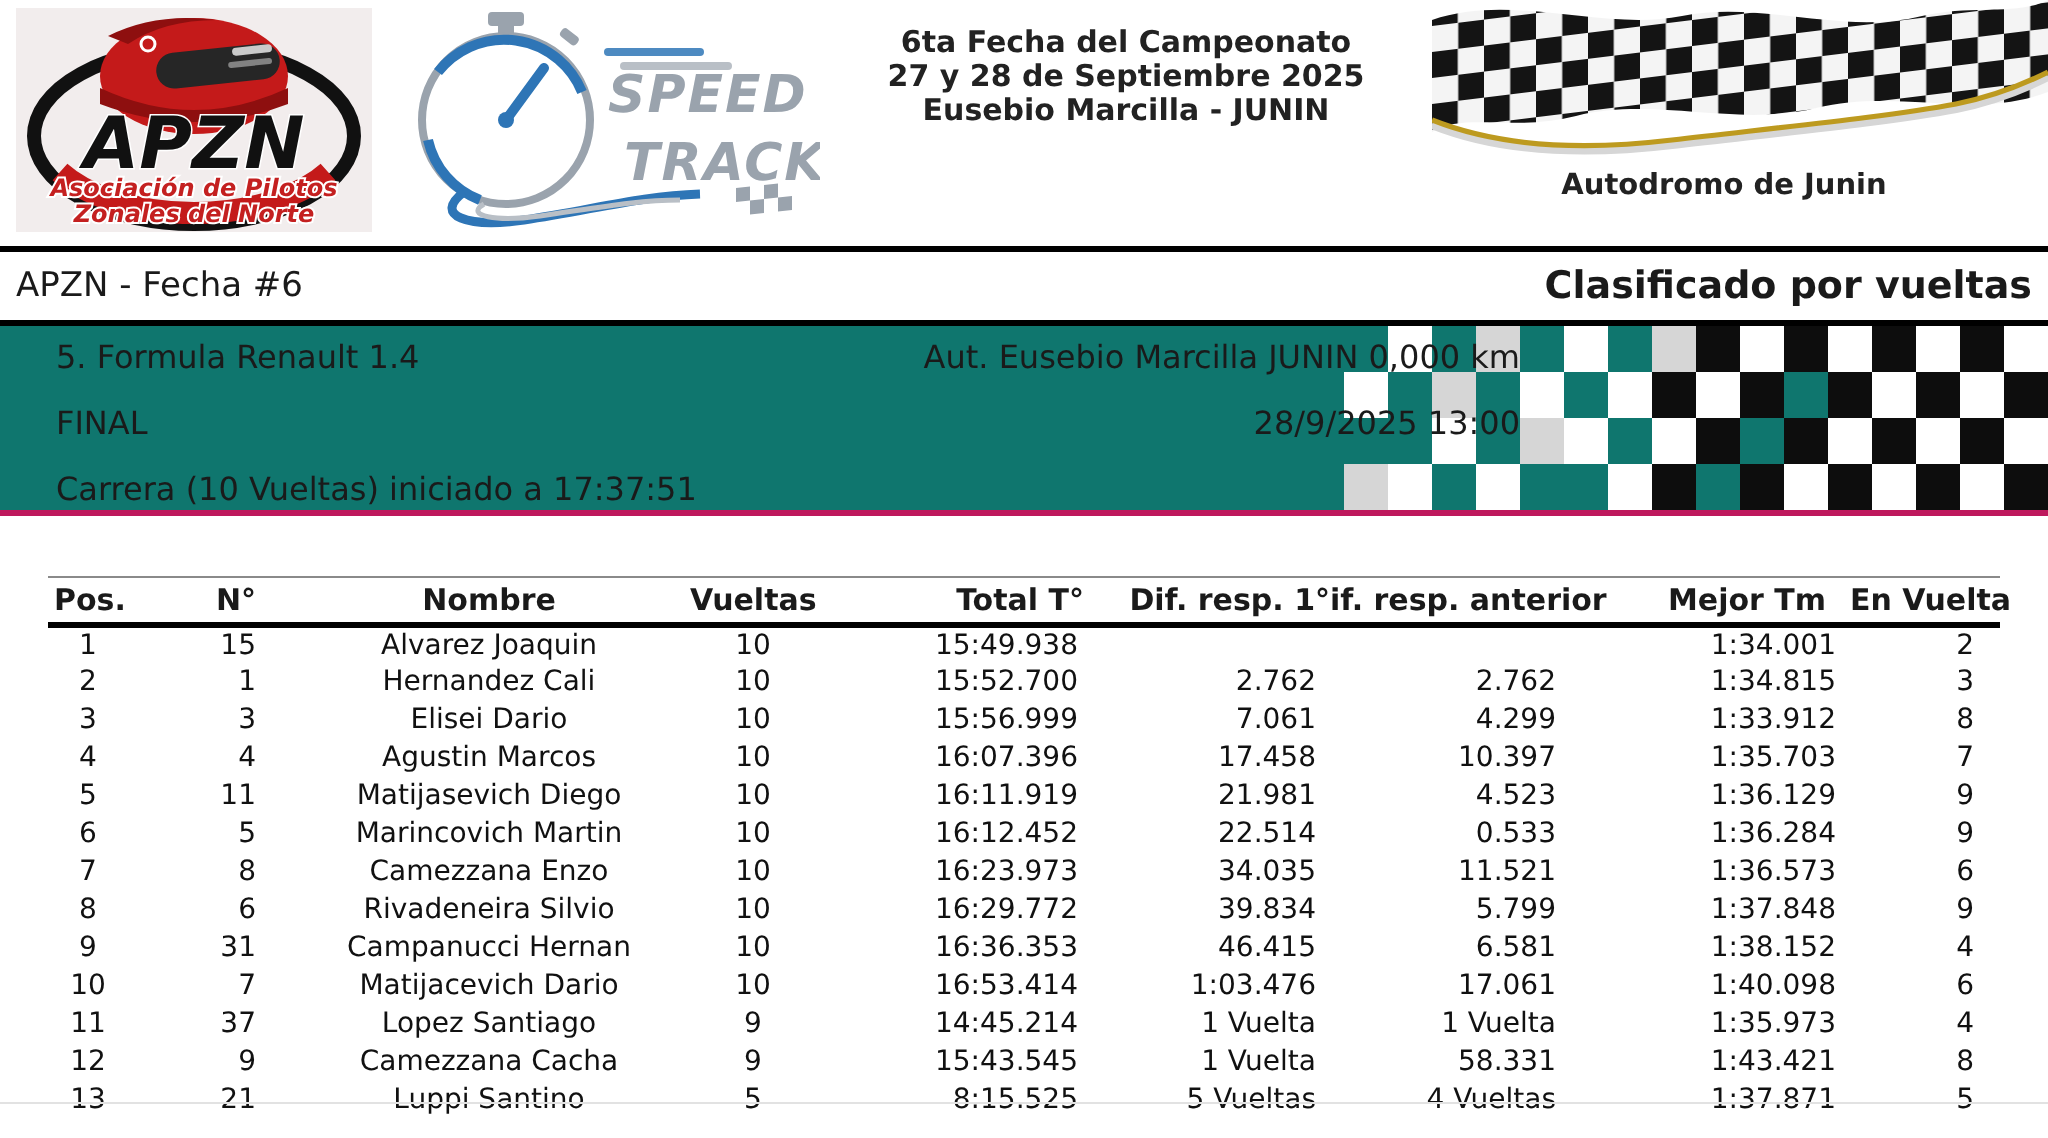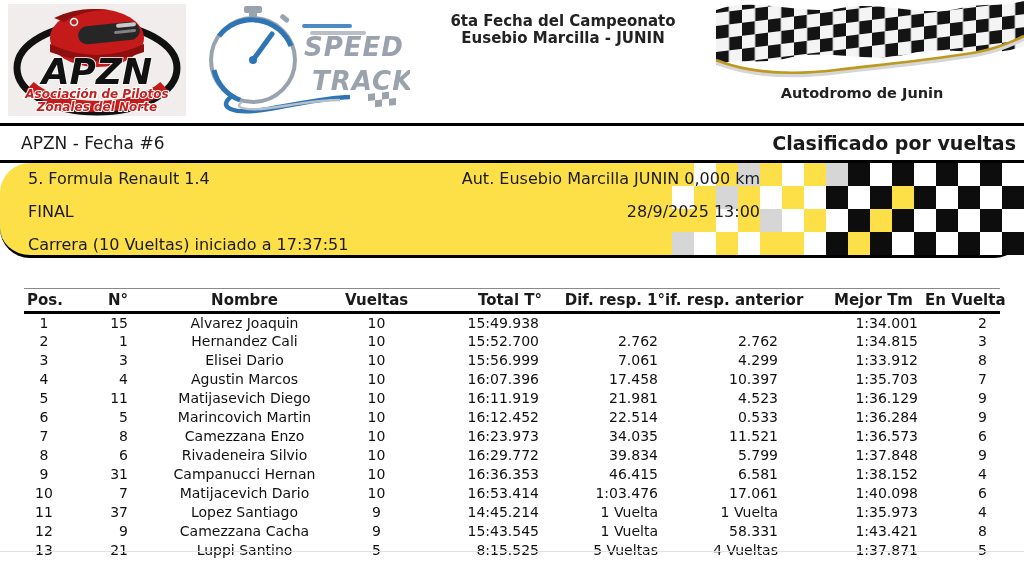--- a/index.html
+++ b/index.html
@@ -13,27 +13,27 @@
   #speedtrack-logo { left:192px; top:4px; width:218px; height:112px; }
   #event-block { left:398px; top:13px; width:330px; text-align:center;
     font-weight:bold; font-size:15px; line-height:17px; color:#222; }
   #flag-art { left:716px; top:0; width:308px; height:82px; }
   #venue-caption { left:718px; top:85px; width:288px; text-align:center;
     font-weight:bold; font-size:14.5px; color:#222; }
 
   
   #titlebar { left:0; top:123px; width:1024px; height:40px;
     border-top:3px solid #000; border-bottom:3px solid #000; }
-  #titlebar .left { position:absolute; left:21px; top:0; line-height:34px; font-size:17px; }
+  #titlebar .left { position:absolute; left:8px; top:0; line-height:34px; font-size:17px; }
   #titlebar .right { position:absolute; right:8px; top:0; line-height:34px;
     font-size:19px; font-weight:bold; }
 
   
-  #infoband { left:0; top:163px; width:1024px; height:95px; background:#fde047;
-    border-bottom:3px solid #000000;border-radius:30px; }
+  #infoband { left:0; top:163px; width:1024px; height:95px; background:#0f766e;
+    border-bottom:3px solid #be185d; }
   .band-row { position:absolute; left:28px; width:732px; font-size:16px; z-index:2; }
   .band-row .r { position:absolute; right:0; top:0; }
   #band-row1 { top:6px; } #band-row2 { top:39px; } #band-row3 { top:72px; }
   #band-checker { position:absolute; right:0; top:0; width:352px; height:92px;
     display:grid; grid-template-columns:repeat(16,22px); grid-auto-rows:23px; z-index:1; }
   #band-checker div { width:22px; height:23px; }
 
   
   #results { left:24px; top:264px; width:976px; }
   table { width:976px; border-collapse:collapse; table-layout:fixed;
@@ -111,20 +111,21 @@
         <rect x="0" y="0" width="7" height="7" fill="#9aa3ad"></rect>
           <rect x="14" y="0" width="7" height="7" fill="#9aa3ad"></rect>
         <rect x="7" y="7" width="7" height="7" fill="#9aa3ad"></rect>
           <rect x="21" y="7" width="7" height="7" fill="#9aa3ad"></rect>
       </g>
     </svg>
   </div>
 
   <div class="abs" id="event-block">
     <div>6ta Fecha del Campeonato</div>
+    <div>27 y 28 de Septiembre 2025</div>
     <div>Eusebio Marcilla - JUNIN</div>
   </div>
 
   <div class="abs" id="flag-art">
     <svg width="308" height="82" viewBox="0 0 308 82">
       <defs>
         <pattern id="chk" width="26" height="26" patternUnits="userSpaceOnUse" patternTransform="skewY(-7)">
           <rect width="13" height="13" fill="#141414"></rect>
           <rect x="13" y="13" width="13" height="13" fill="#141414"></rect>
           <rect x="13" width="13" height="13" fill="#f4f4f4"></rect>

